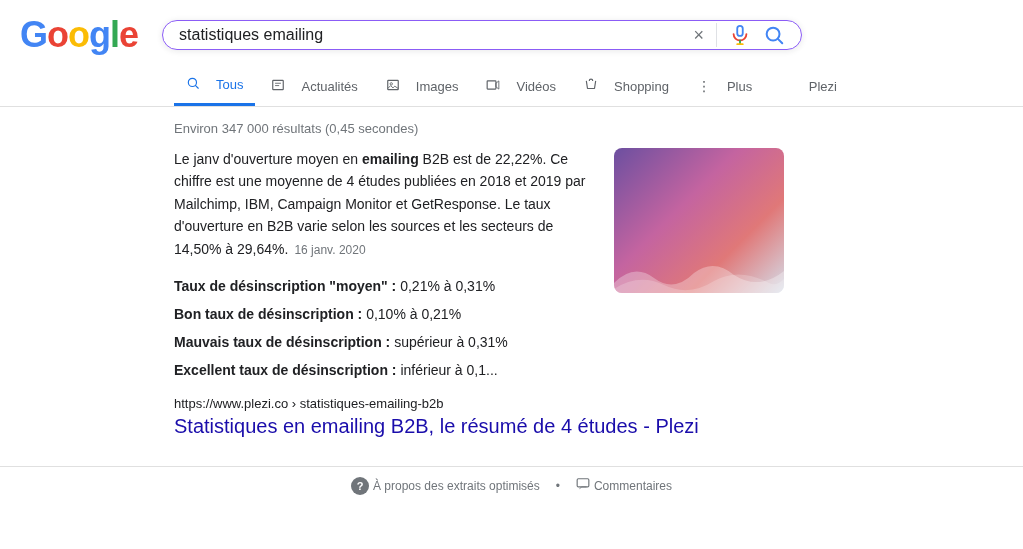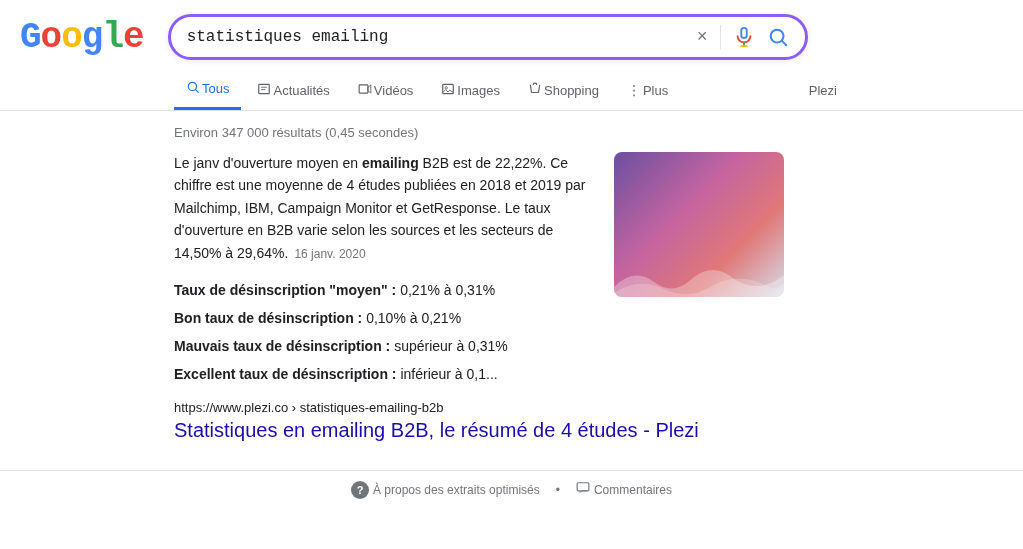--- a/index.html
+++ b/index.html
@@ -9,21 +9,20 @@
       color: #202124;
       font-size: 14px;
     }
 
     
     .header {
       display: flex;
       align-items: center;
       padding: 14px 20px 0 20px;
       gap: 16px;
-      font-family: Liberation Mono, monospace;
     }
 
     .google-logo {
       font-size: 36px;
       font-weight: 700;
       letter-spacing: -1px;
       flex-shrink: 0;
       margin-right: 8px;
     }
     .g-blue { color: #4285F4; }
@@ -33,24 +32,24 @@
 
     .search-bar-wrapper {
       flex: 1;
       max-width: 640px;
       position: relative;
     }
 
     .search-bar {
       display: flex;
       align-items: center;
-      border: 3px solid #8b5cf6;
+      border: 1px solid #8b5cf6;
       border-radius: 24px;
       padding: 0 16px;
-      height: 46px;
+      height: 30px;
       box-shadow: 0 1px 6px rgba(32,33,36,0.1);
     }
 
     .search-input-text {
       flex: 1;
       font-size: 16px;
       color: #202124;
     }
 
     .search-icons {
@@ -95,21 +94,21 @@
       align-items: center;
       padding: 0 174px;
       border-bottom: 1px solid #e0e0e0;
       margin-top: 10px;
       gap: 4px;
     }
 
     .nav-tab {
       display: flex;
       align-items: center;
-      gap: 2px;
+      gap: 16px;
       padding: 10px 12px;
       font-size: 13px;
       color: #5f6368;
       cursor: pointer;
       position: relative;
       text-decoration: none;
       white-space: nowrap;
     }
 
     .nav-tab.active {
@@ -291,35 +290,35 @@
           <rect x="3" y="4" width="18" height="16" rx="1" stroke="#5f6368" stroke-width="2" fill="none"></rect>
           <line x1="7" y1="9" x2="17" y2="9" stroke="#5f6368" stroke-width="1.5"></line>
           <line x1="7" y1="13" x2="14" y2="13" stroke="#5f6368" stroke-width="1.5"></line>
         </svg>
     </span>
     <span>Actualités</span>
   </div>
   <div class="nav-tab">
     <span class="tab-icon">
       <svg width="14" height="14" viewBox="0 0 24 24">
-          <rect x="2" y="5" width="15" height="14" rx="1" stroke="#5f6368" stroke-width="2" fill="none"></rect>
-          <polygon points="22,5 17,9 17,15 22,19" stroke="#5f6368" stroke-width="1.5" fill="none"></polygon>
-        </svg>
-    </span>
-    <span>Vidéos</span>
-  </div>
-  <div class="nav-tab">
-    <span class="tab-icon">
-      <svg width="14" height="14" viewBox="0 0 24 24">
           <rect x="3" y="4" width="18" height="16" rx="1" stroke="#5f6368" stroke-width="2" fill="none"></rect>
           <circle cx="9" cy="10" r="2" stroke="#5f6368" stroke-width="1.5" fill="none"></circle>
           <path d="M3 18l5-5 4 4 3-3 6 4" stroke="#5f6368" stroke-width="1.5" fill="none"></path>
         </svg>
     </span>
     <span>Images</span>
+  </div>
+  <div class="nav-tab">
+    <span class="tab-icon">
+      <svg width="14" height="14" viewBox="0 0 24 24">
+          <rect x="2" y="5" width="15" height="14" rx="1" stroke="#5f6368" stroke-width="2" fill="none"></rect>
+          <polygon points="22,5 17,9 17,15 22,19" stroke="#5f6368" stroke-width="1.5" fill="none"></polygon>
+        </svg>
+    </span>
+    <span>Vidéos</span>
   </div>
   <div class="nav-tab">
     <span class="tab-icon">
       <svg width="14" height="14" viewBox="0 0 24 24">
           <path d="M4 5l2 13h12l2-13" stroke="#5f6368" stroke-width="2" fill="none" stroke-linejoin="round"></path>
           <path d="M9 5c0-1.66 1.34-3 3-3s3 1.34 3 3" stroke="#5f6368" stroke-width="2" fill="none"></path>
         </svg>
     </span>
     <span>Shopping</span>
   </div>

